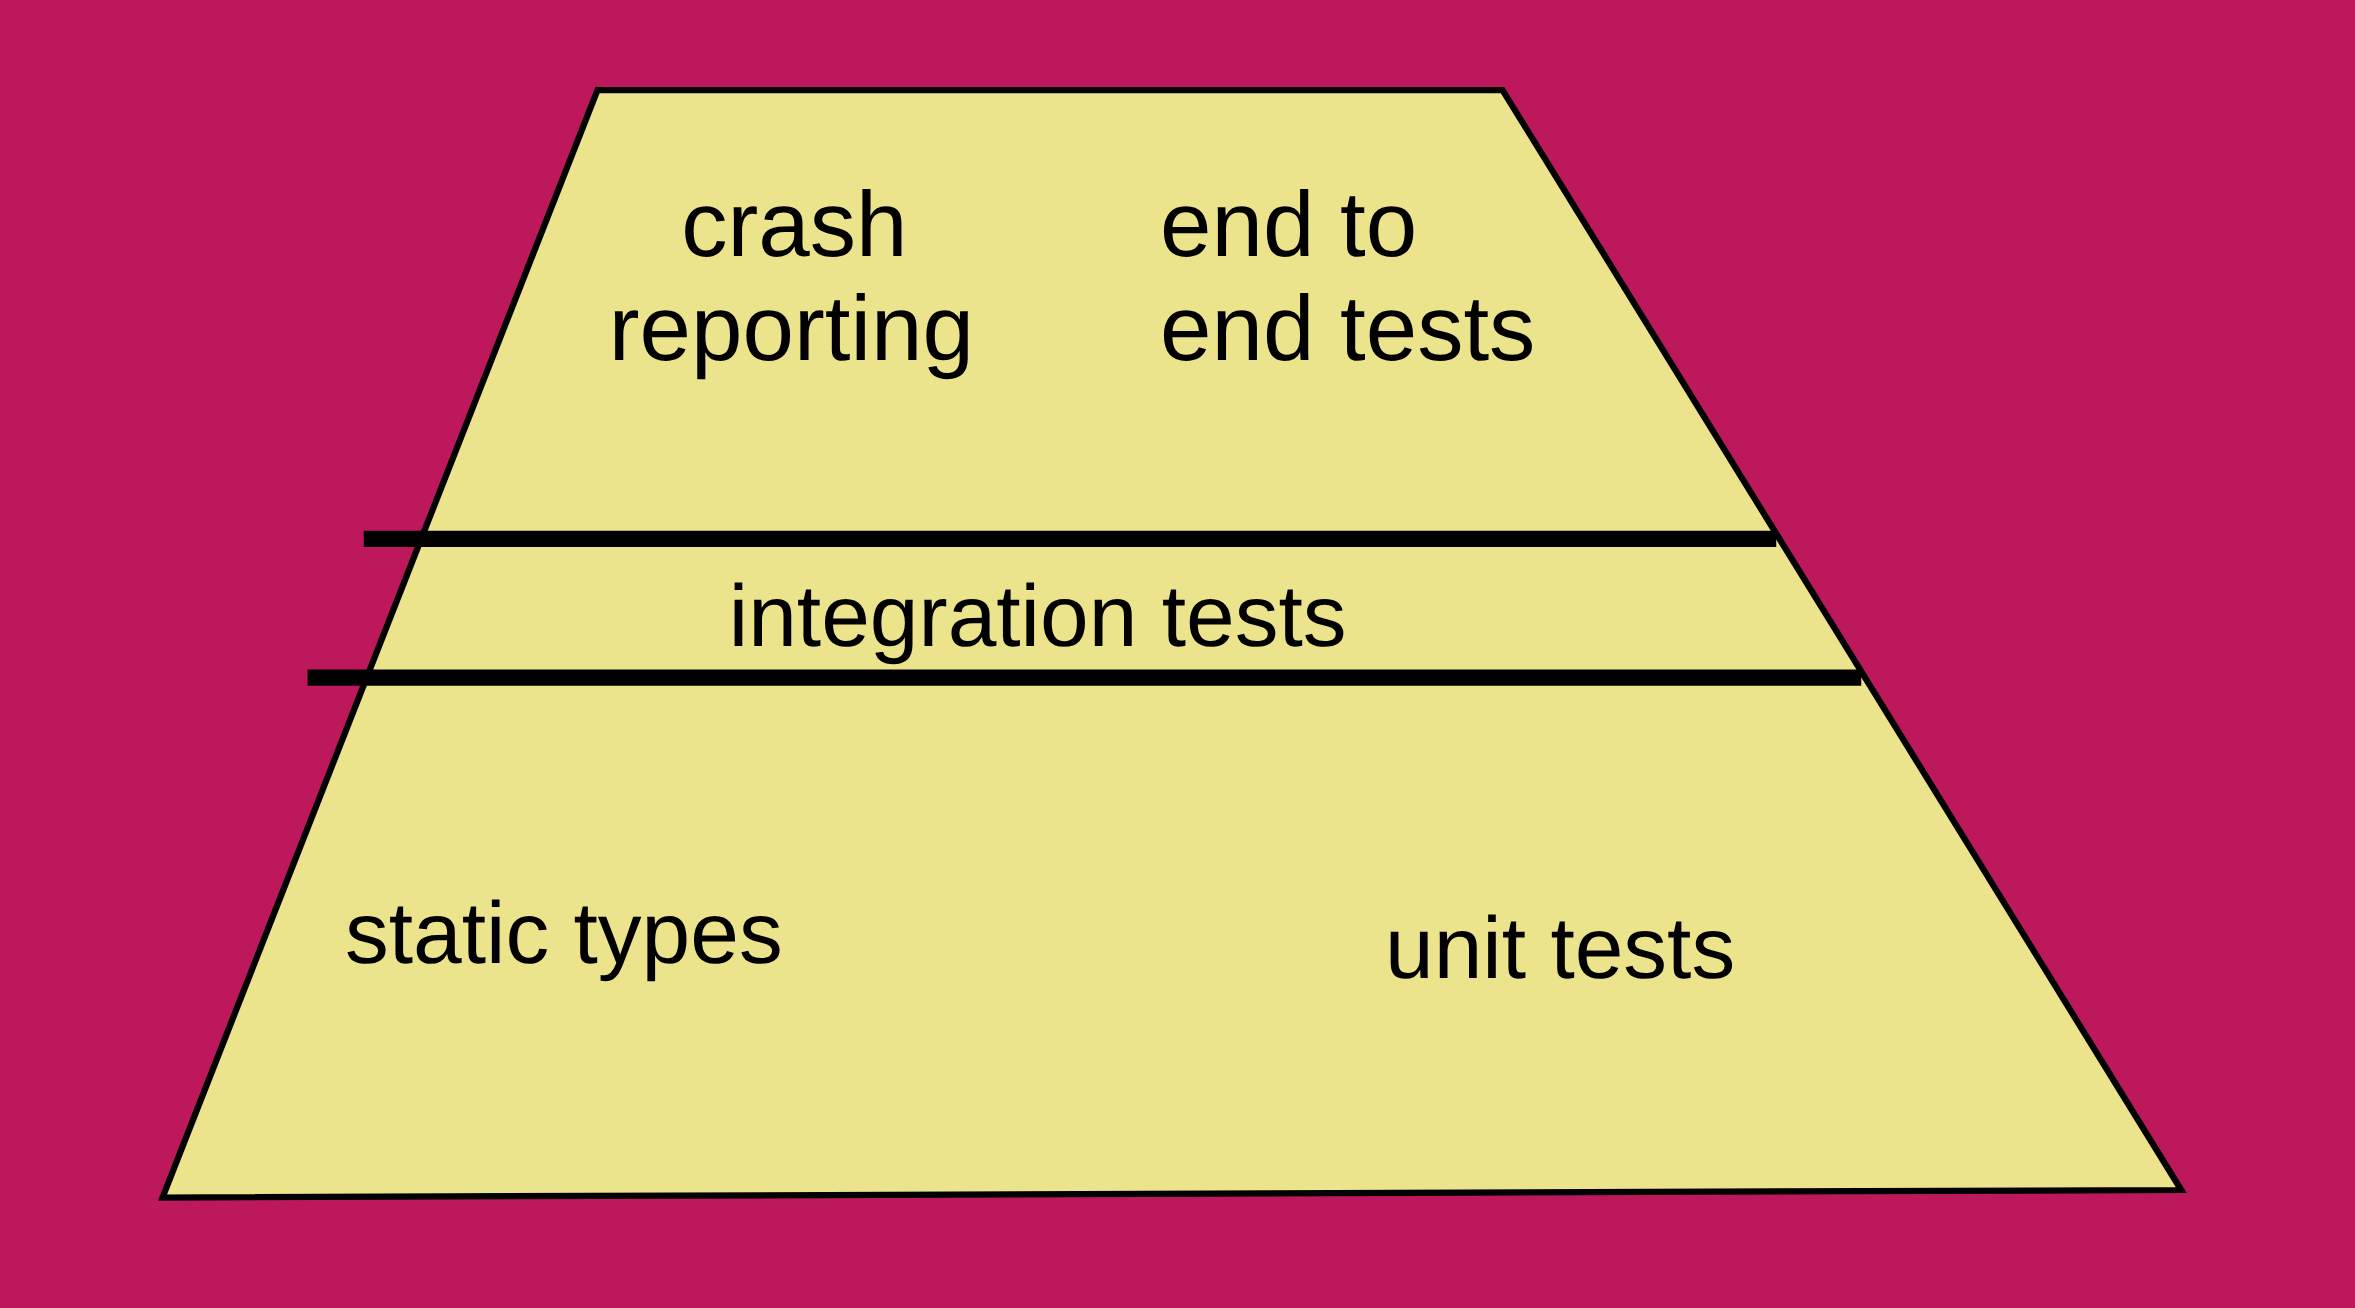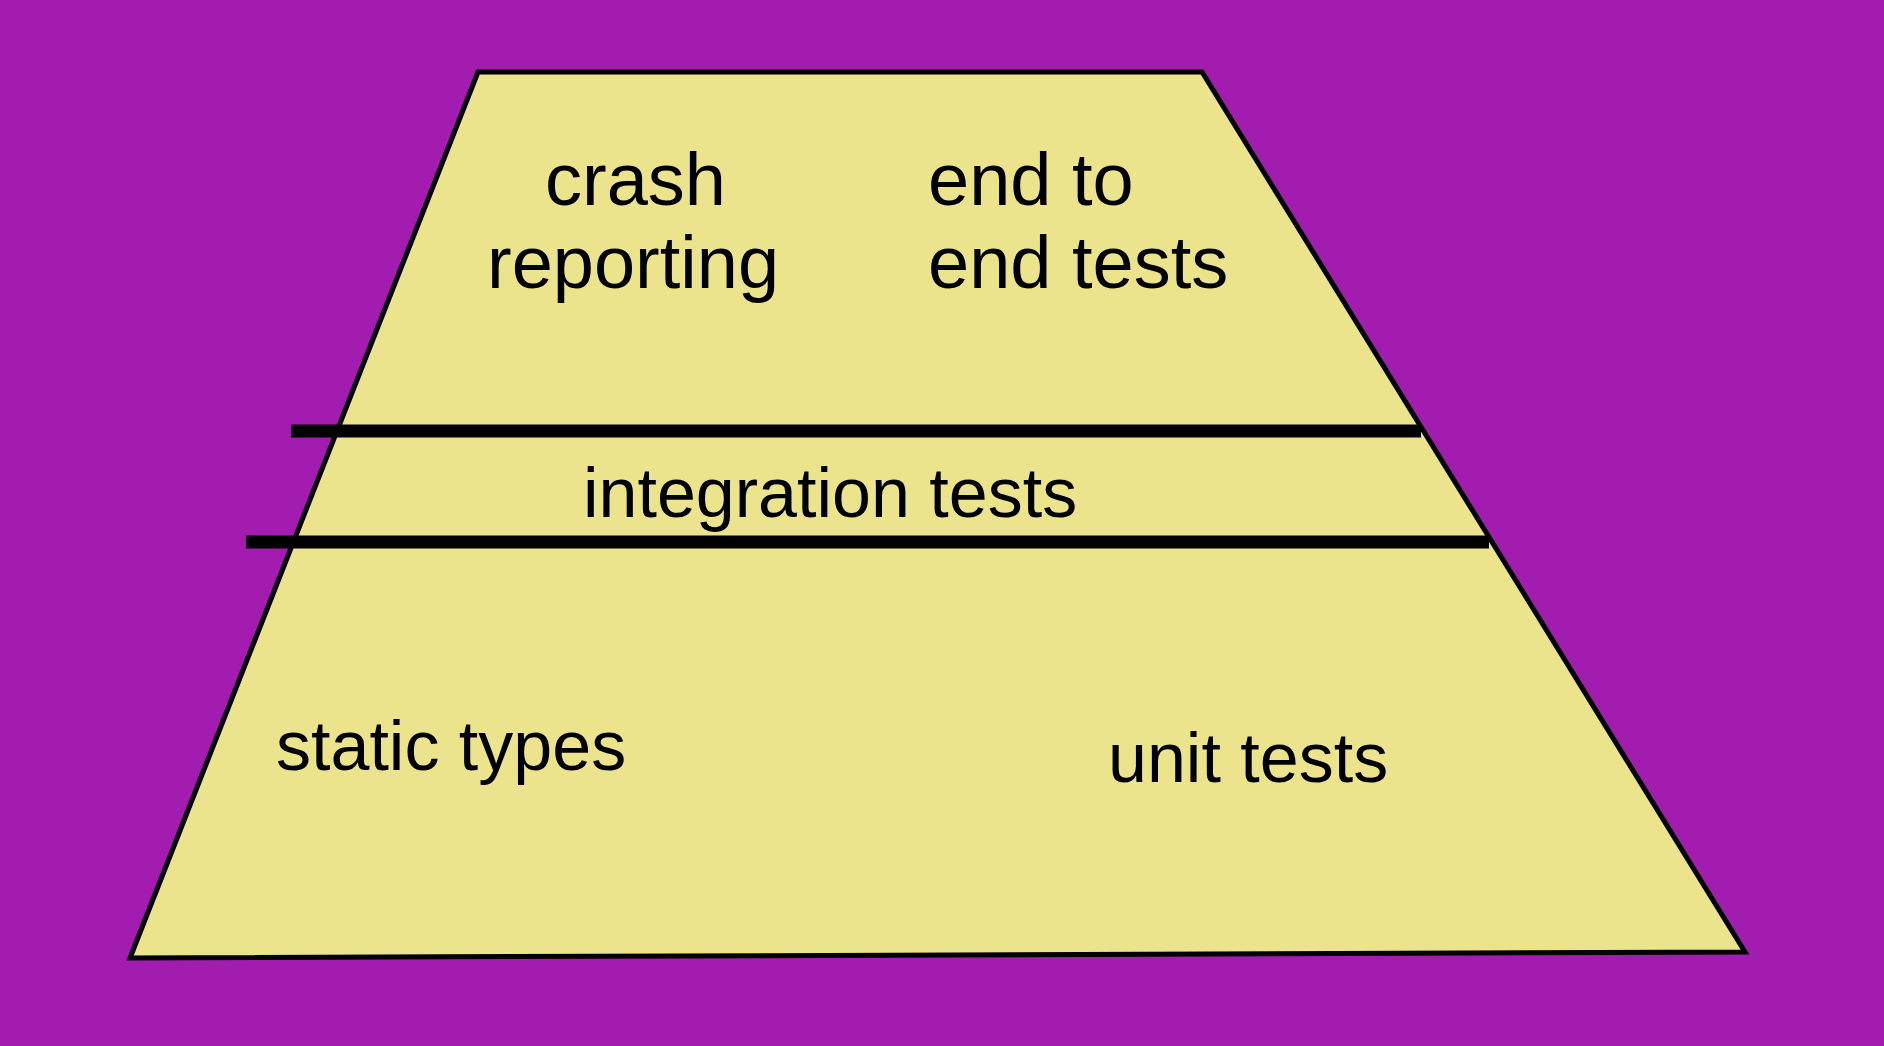--- a/index.html
+++ b/index.html
@@ -11,21 +11,21 @@
   body {
     width: 1884px;
     height: 1046px;
     overflow: hidden;
     font-family: "Liberation Sans", sans-serif;
   }
   #stage {
     position: relative;
     width: 1884px;
     height: 1046px;
-    background: #a21caf;
+    background: #be185d;
   }
   #pyramid-svg {
     position: absolute;
     left: 0;
     top: 0;
     width: 1884px;
     height: 1046px;
     display: block;
   }
   .tier-label {

